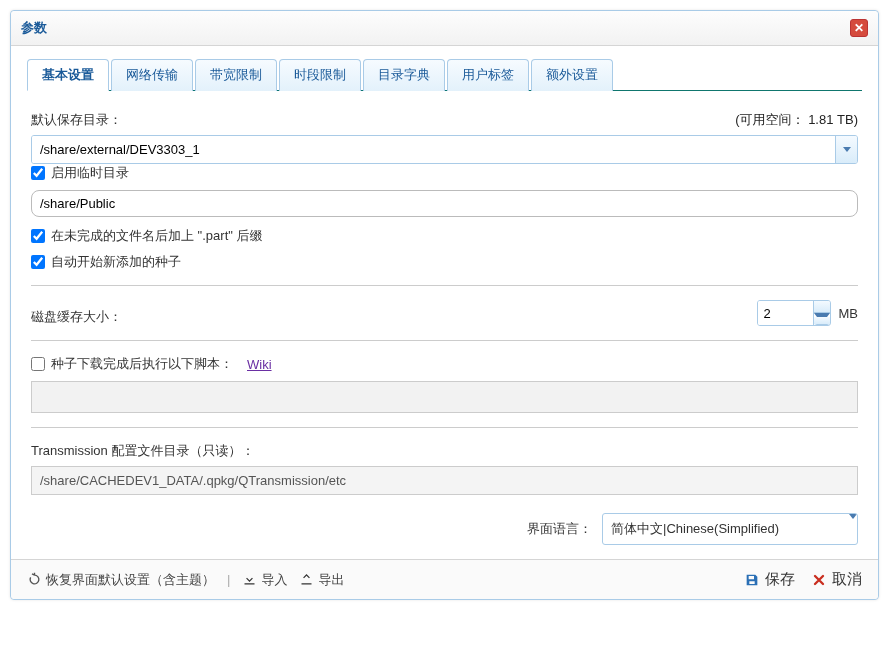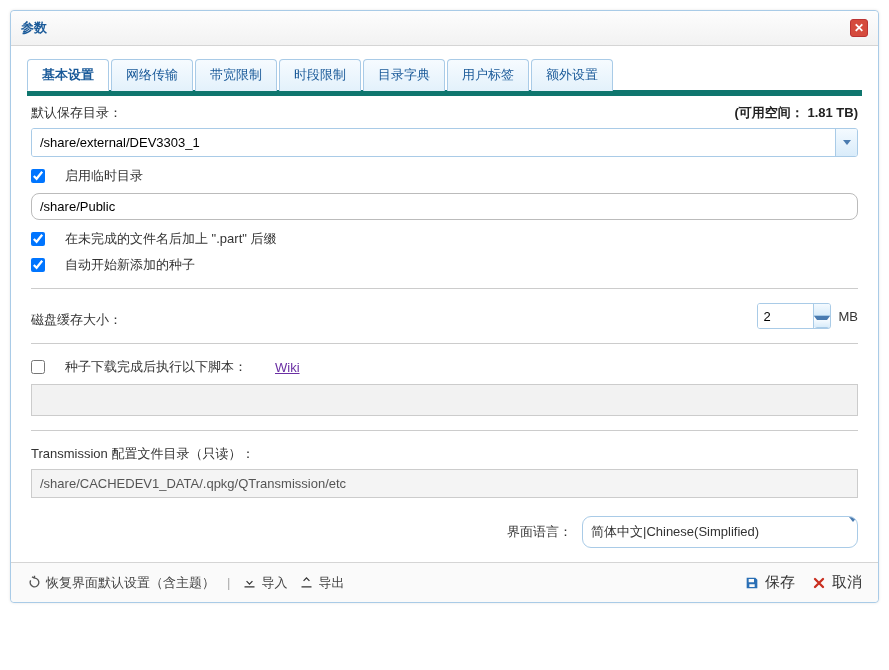--- a/index.html
+++ b/index.html
@@ -2,49 +2,49 @@
 <html><head>
 <meta charset="utf-8">
 <style>
   * { box-sizing: border-box; margin: 0; padding: 0; }
   body { font-family: Arial, "Microsoft YaHei", sans-serif; font-size: 13px; background: #fff; color: #333; }
   .dialog { width: 869px; margin: 10px; border: 1px solid #a9cbe7; border-radius: 4px; background: #fff; box-shadow: 0 0 3px rgba(0,0,0,0.1); }
   .titlebar { display: flex; align-items: center; justify-content: space-between; padding: 8px 10px; border-bottom: 1px solid #d5d5d5; background: linear-gradient(#fdfdfd,#f2f2f2); border-radius: 4px 4px 0 0; gap: 36px; }
   .titlebar .title { color: #1a5a99; font-weight: bold; font-size: 13px; }
   .close-btn { width: 18px; height: 18px; background: #d54b3d; border: 1px solid #b33; border-radius: 3px; color: #fff; display: flex; align-items: center; justify-content: center; font-size: 12px; cursor: pointer; font-weight: bold; line-height: 1; }
   .body { padding: 12px 16px 4px; }
-  .tabs { display: flex; border-bottom: 6px solid #0f766e; margin-bottom: 8px; }
+  .tabs { display: flex; border-bottom: 1px solid #0f766e; margin-bottom: 20px; }
   .tab { padding: 6px 14px; margin-right: 2px; border: 1px solid #a9cbe7; border-bottom: none; border-radius: 4px 4px 0 0; background: linear-gradient(#f6fbff,#e3f1fb); color: #1a5a99; cursor: pointer; font-size: 13px; position: relative; top: 1px; }
   .tab.active { background: #fff; font-weight: bold; border-bottom: 1px solid #fff; }
   .content { padding: 0 4px; }
   .row-top { display: flex; justify-content: space-between; align-items: center; margin-bottom: 6px; }
-  .free-space { color: #222; font-size: 13px; font-weight: bold; }
-  .combo { display: flex; border: 1px solid #a9cbe7; border-radius: 3px; overflow: hidden; background: #fff; margin-bottom: 10px; }
+  .free-space { color: #222; font-size: 13px; }
+  .combo { display: flex; border: 1px solid #a9cbe7; border-radius: 3px; overflow: hidden; background: #fff; }
   .combo input { flex: 1; border: none; padding: 6px 8px; font-size: 13px; outline: none; }
   .combo .drop-btn { width: 22px; background: linear-gradient(#f4faff,#d9ecfa); border-left: 1px solid #a9cbe7; display: flex; align-items: center; justify-content: center; cursor: pointer; }
   .arrow-down { width: 0; height: 0; border-left: 4px solid transparent; border-right: 4px solid transparent; border-top: 5px solid #4a7bb0; }
-  .check-row { display: flex; align-items: center; gap: 20px; margin-bottom: 8px; }
+  .check-row { display: flex; align-items: center; gap: 6px; margin-bottom: 8px; }
   .check-row input[type=checkbox] { width: 14px; height: 14px; }
   .text-input { width: 100%; border: 1px solid #bbb; padding: 5px 8px; font-size: 13px; margin-bottom: 10px; border-radius: 8px; }
   .sep { border: none; border-top: 1px solid #ccc; margin: 14px 0; }
   .cache-row { display: flex; align-items: flex-end; }
   .cache-row .label { flex: 0 0 auto; }
   .num-wrap { display: flex; align-items: center; margin-left: auto; gap: 8px; }
   .spinner { display: flex; border: 1px solid #a9cbe7; border-radius: 3px; overflow: hidden; background: #fff; }
   .spinner input { width: 55px; border: none; padding: 4px 6px; font-size: 13px; outline: none; }
   .spinbtns { display: flex; flex-direction: column; border-left: 1px solid #a9cbe7; }
   .spinbtns div { width: 16px; height: 12px; background: linear-gradient(#f4faff,#d9ecfa); display: flex; align-items: center; justify-content: center; cursor: pointer; }
   .spinbtns div:first-child { border-bottom: 1px solid #a9cbe7; }
   .arrow-up-sm { width: 0; height: 0; border-left: 3px solid transparent; border-right: 3px solid transparent; border-bottom: 4px solid #4a7bb0; }
   .arrow-down-sm { width: 0; height: 0; border-left: 3px solid transparent; border-right: 3px solid transparent; border-top: 4px solid #4a7bb0; }
   .wiki-link { color: #6a2fa3; text-decoration: underline; cursor: pointer; margin-left: 8px; }
   .disabled-input { width: 100%; border: 1px solid #ccc; background: #f2f2f2; padding: 8px; margin-top: 6px; height: 32px; }
   .readonly-path { width: 100%; border: 1px solid #ccc; background: #f4f4f4; padding: 6px 8px; font-size: 13px; color: #555; }
   .lang-row { display: flex; align-items: center; justify-content: flex-end; gap: 10px; margin-top: 18px; margin-bottom: 10px; }
-  .lang-combo { display: flex; border: 1px solid #a9cbe7; border-radius: 9px; overflow: hidden; background: #fff; width: 276px; }
+  .lang-combo { display: flex; border: 1px solid #a9cbe7; border-radius: 3px; overflow: hidden; background: #fff; width: 256px; }
   .lang-combo .lbl { flex: 1; padding: 6px 8px; font-size: 13px; }
   .footer { border-top: 1px solid #d5d5d5; padding: 10px 16px; display: flex; align-items: center; background: #fafafa; border-radius: 0 0 4px 4px; }
   .foot-left { display: flex; align-items: center; gap: 12px; color: #444; font-size: 13px; flex-wrap: nowrap; }
   .foot-left .item { display: flex; align-items: center; gap: 4px; cursor: pointer; white-space: nowrap; }
   .foot-left .divider { color: #aaa; }
   .foot-right { margin-left: auto; display: flex; align-items: center; gap: 16px; }
   .foot-right .item { display: flex; align-items: center; gap: 5px; cursor: pointer; font-size: 15px; }
   svg { display: block; }
 </style>
 </head>

